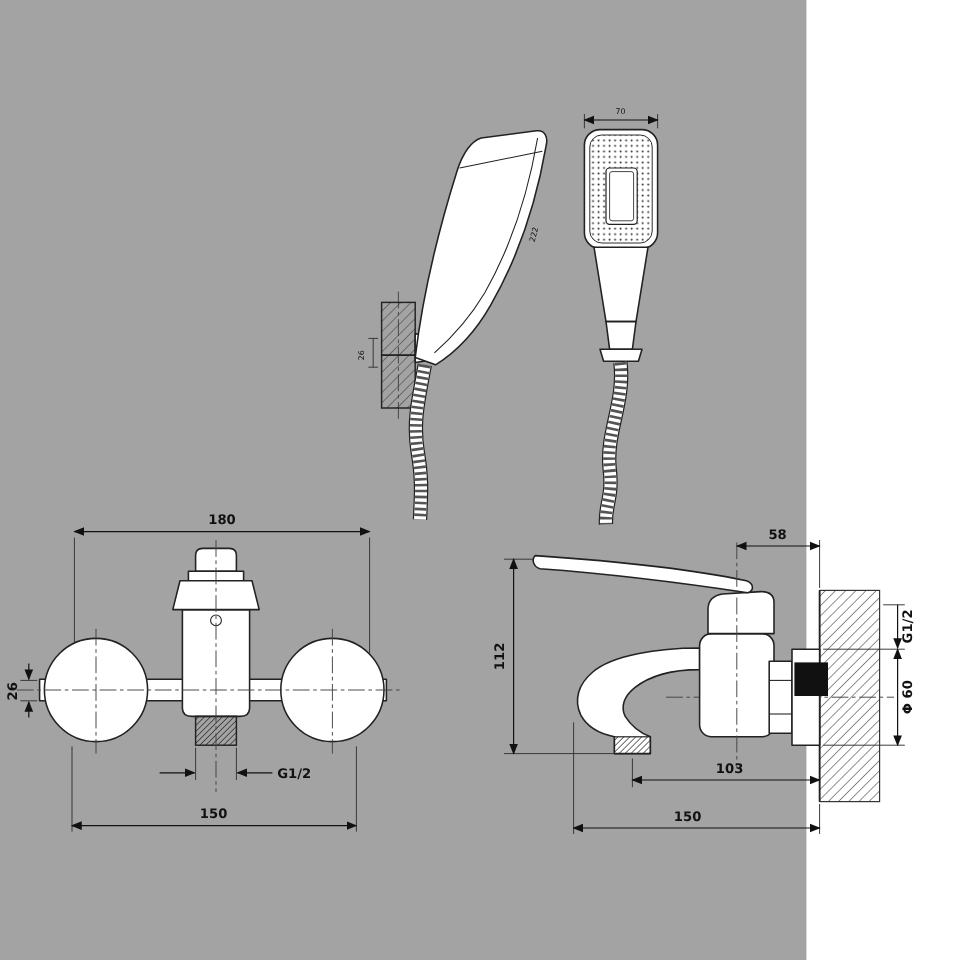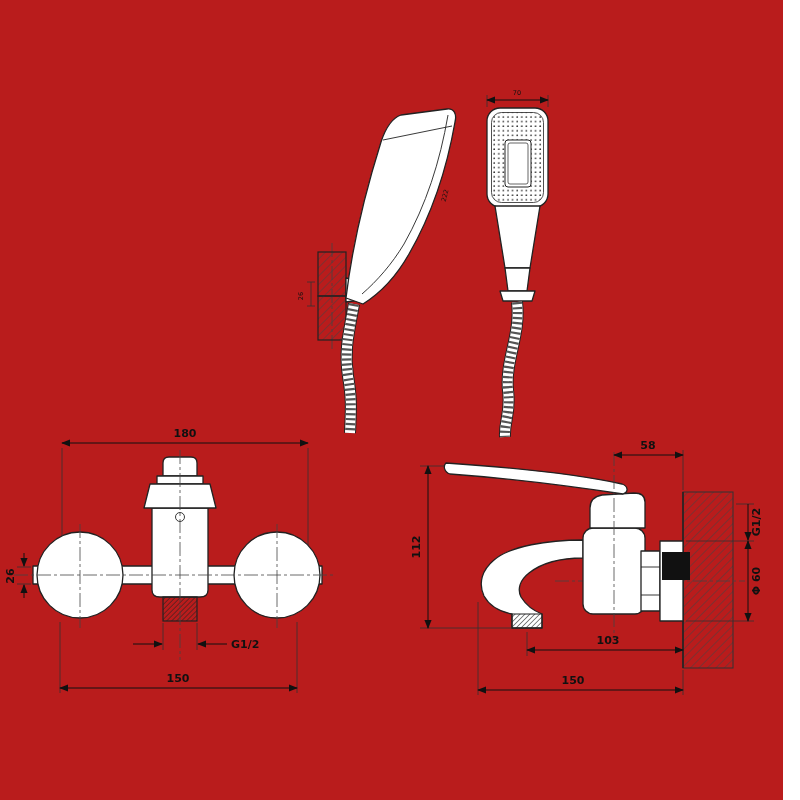--- a/index.html
+++ b/index.html
@@ -1,16 +1,16 @@
 <!DOCTYPE html>
 <html><head>
 <meta charset="utf-8">
 <style>
   html,body{margin:0;padding:0;background:#fff;}
-  .page{width:783px;height:800px;background:#b91c1c;position:relative;font-family:"DejaVu Sans",sans-serif;}
+  .page{width:672px;height:800px;background:#a3a3a3;position:relative;font-family:"DejaVu Sans",sans-serif;}
   svg{display:block;}
   .outline{fill:#ffffff;stroke:#222222;stroke-width:1.3;stroke-linejoin:round;}
   .thin{fill:none;stroke:#222222;stroke-width:0.9;}
   .dim{stroke:#111111;stroke-width:1;fill:none;}
   .ext{stroke:#333333;stroke-width:0.8;fill:none;}
   .cl{stroke:#444444;stroke-width:0.8;fill:none;stroke-dasharray:14 3 3 3;}
   .dimtext{font-family:"DejaVu Sans",sans-serif;font-size:11px;font-weight:600;fill:#111111;}
   .smalltext{font-family:"DejaVu Sans",sans-serif;font-size:6.5px;fill:#111111;}
   .hoseOuter{fill:none;stroke:#222222;stroke-width:12;stroke-linecap:butt;}
   .hoseInner{fill:none;stroke:#ffffff;stroke-width:10;}

